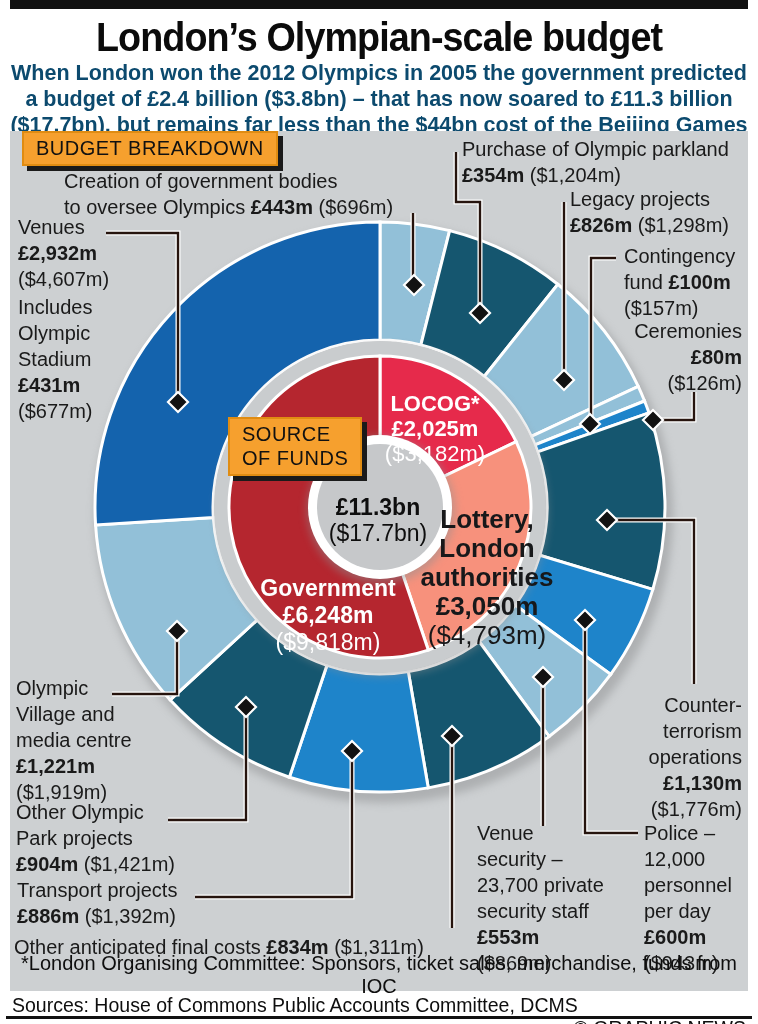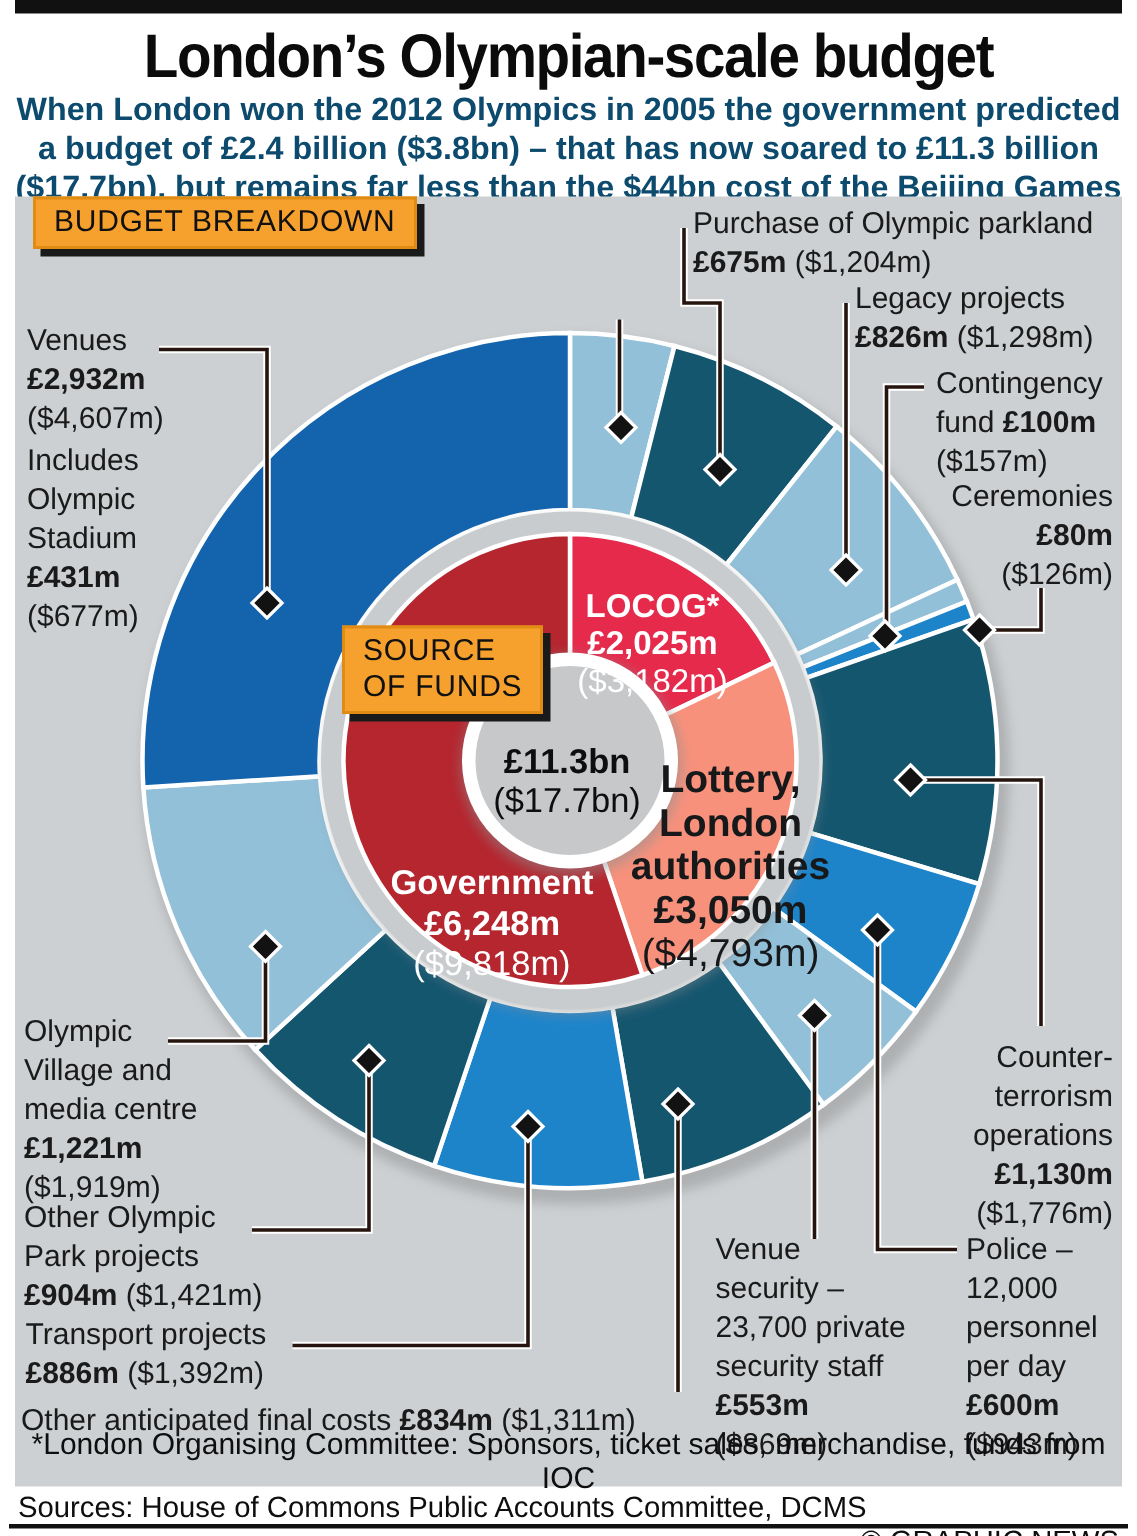--- a/index.html
+++ b/index.html
@@ -116,22 +116,24 @@
         <polyline points="106,233 178,233 178,394" fill="none" stroke="#ffffff" stroke-width="5"></polyline>
         <polyline points="106,233 178,233 178,394" fill="none" stroke="#26140e" stroke-width="2.4"></polyline>
         <path d="M178 392L188 402L178 412L168 402Z" fill="#121212" stroke="#fff" stroke-width="2.2"></path>
       </g>
     </svg>
 
   <div class="tagbox" id="budget-tag" style="left:22px;top:131px;">BUDGET BREAKDOWN</div>
   <div class="tagbox" id="funds-tag" style="left:228px;top:417px;">SOURCE
 OF FUNDS</div>
 
+  <div class="callout" style="left:64px;top:168px;width:360px;"><span>Creation of government bodies
+to oversee Olympics </span><b>£443m</b><span> ($696m)</span></div>
   <div class="callout" style="left:462px;top:136px;width:290px;"><span>Purchase of Olympic parkland
-</span><b>£675m</b><span> ($1,204m)</span></div>
+</span><b>£354m</b><span> ($1,204m)</span></div>
   <div class="callout" style="left:570px;top:186px;width:185px;"><span>Legacy projects
 </span><b>£826m</b><span> ($1,298m)</span></div>
   <div class="callout" style="left:624px;top:243px;width:130px;"><span>Contingency
 fund </span><b>£100m</b><span>
 ($157m)</span></div>
   <div class="callout ra" style="left:608px;top:318px;width:134px;"><span>Ceremonies
 </span><b>£80m</b><span>
 ($126m)</span></div>
   <div class="callout ra" style="left:560px;top:692px;width:182px;"><span>Counter-
 terrorism

